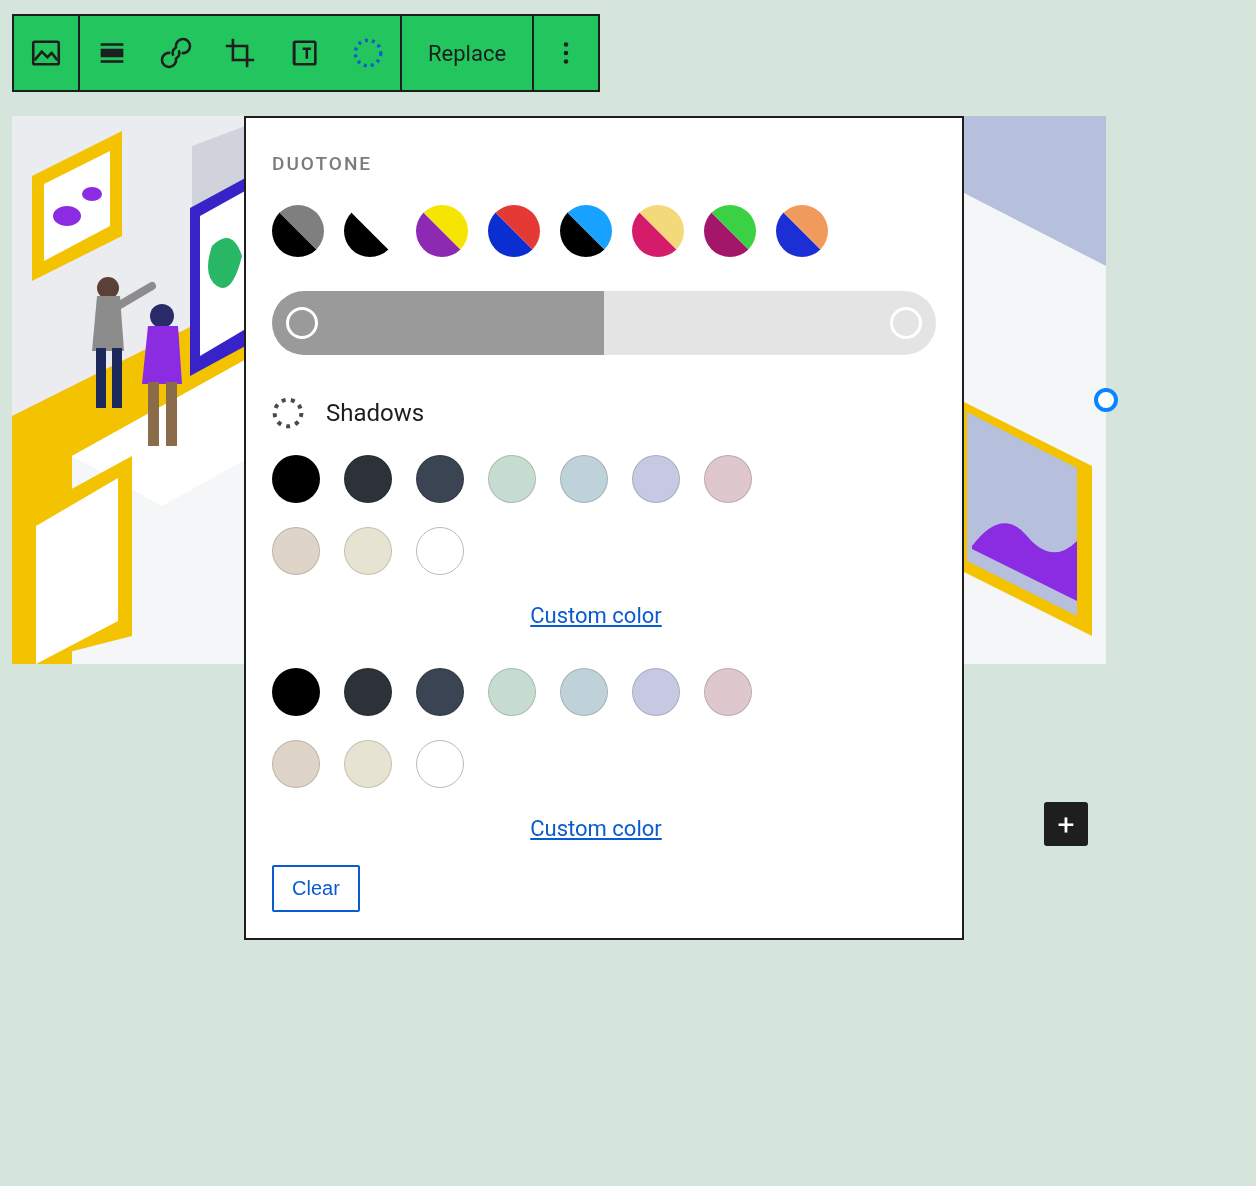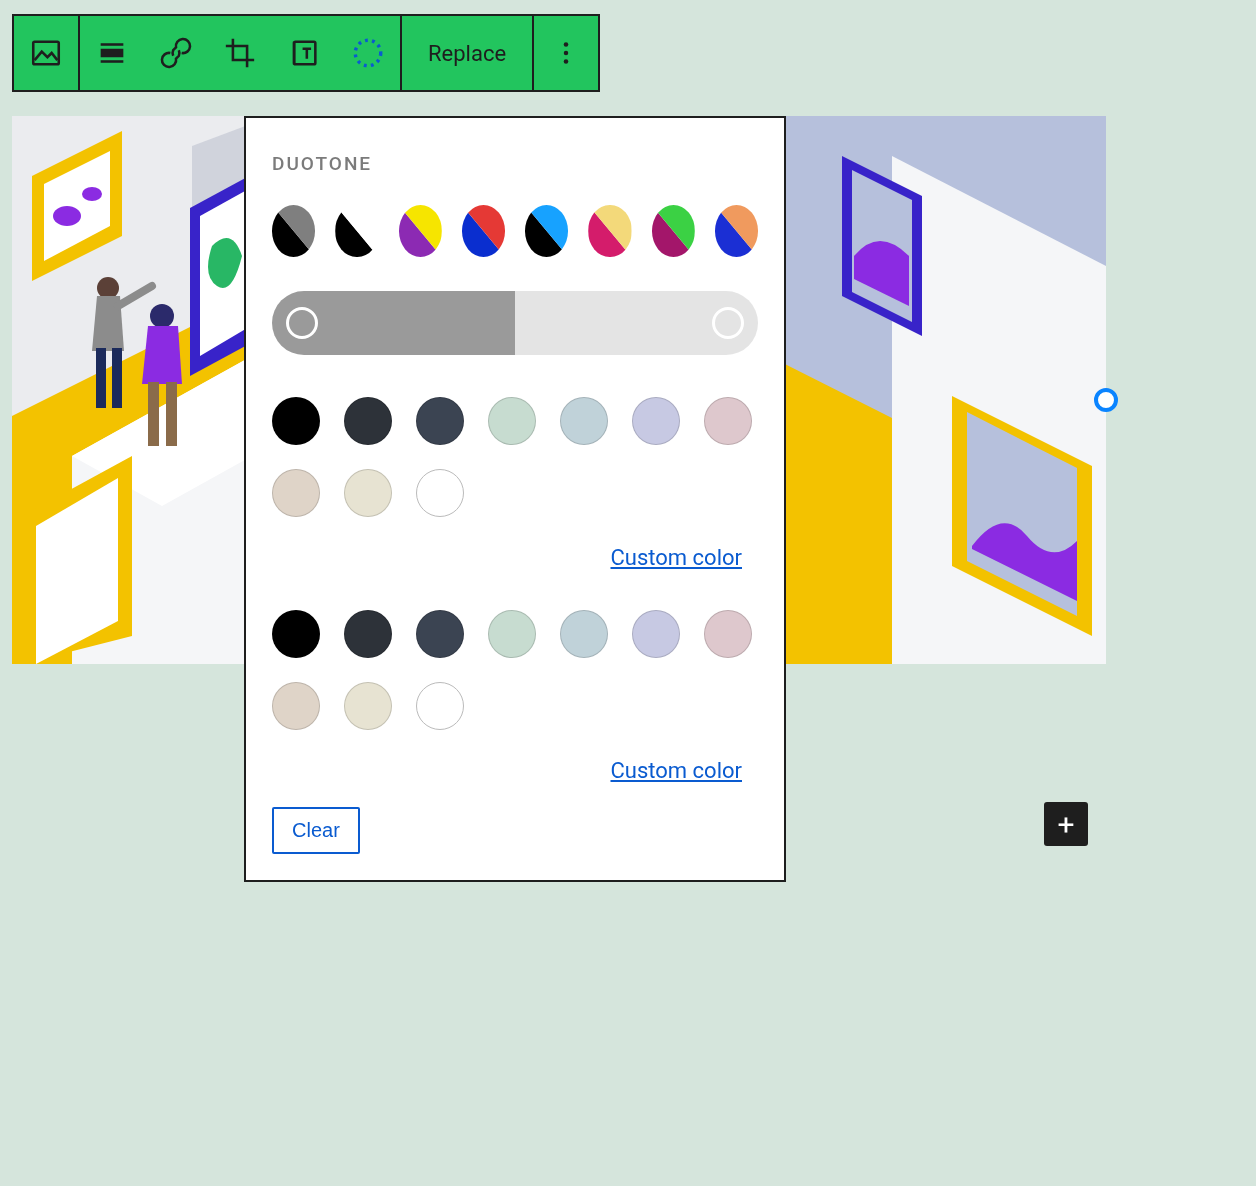--- a/index.html
+++ b/index.html
@@ -66,21 +66,21 @@
     border: 4px solid #0a84ff;
     background: #fff;
     border-radius: 50%;
   }
 
   
   .popover {
     position: absolute;
     top: 116px;
     left: 244px;
-    width: 542px;
+    width: 720px;
     background: #fff;
     border: 2px solid #1e1e1e;
     padding: 28px 26px 26px 26px;
     font-size: 22px;
     color: #1e1e1e;
   }
   .popover-title {
     font-size: 19px;
     letter-spacing: 2px;
     color: #7b7b7b;
@@ -152,21 +152,21 @@
   .color-swatch {
     width: 48px;
     height: 48px;
     border-radius: 50%;
     cursor: pointer;
     border: 1px solid rgba(0,0,0,0.15);
   }
 
   .custom-link {
     display: block;
-    text-align: right;
+    text-align: center;
     color: #0a5bd0;
     font-size: 22px;
     text-decoration: underline;
     margin: 28px 16px 40px 0;
     cursor: pointer;
   }
 
   .bottom-row {
     display: flex;
     justify-content: flex-start;
@@ -351,20 +351,26 @@
         <div class="half bl" style="background:#1b2fd4"></div>
         <div class="half tr" style="background:#f09a5e"></div>
       </div>
     </div>
 
   <div class="gradient-bar">
     <div class="stop" id="stop-left" style="background: rgb(154, 154, 154);"></div>
     <div class="stop right" id="stop-right" style="background: rgb(228, 228, 228);"></div>
   </div>
 
+  <div class="section-head">
+    <svg class="no-color-icon" viewBox="0 0 24 24">
+        <circle cx="12" cy="12" r="10"></circle>
+      </svg>
+    <span>Shadows</span>
+  </div>
   <div class="swatch-grid" id="shadow-grid">
       <div class="color-swatch" style="background: rgb(0, 0, 0);"></div>
       <div class="color-swatch" style="background: rgb(45, 50, 57);"></div>
       <div class="color-swatch" style="background: rgb(59, 68, 82);"></div>
       <div class="color-swatch" style="background: rgb(199, 220, 208);"></div>
       <div class="color-swatch" style="background: rgb(192, 210, 217);"></div>
       <div class="color-swatch" style="background: rgb(199, 201, 227);"></div>
       <div class="color-swatch" style="background: rgb(222, 200, 205);"></div>
       <div class="color-swatch" style="background: rgb(223, 212, 200);"></div>
       <div class="color-swatch" style="background: rgb(231, 227, 210);"></div>

